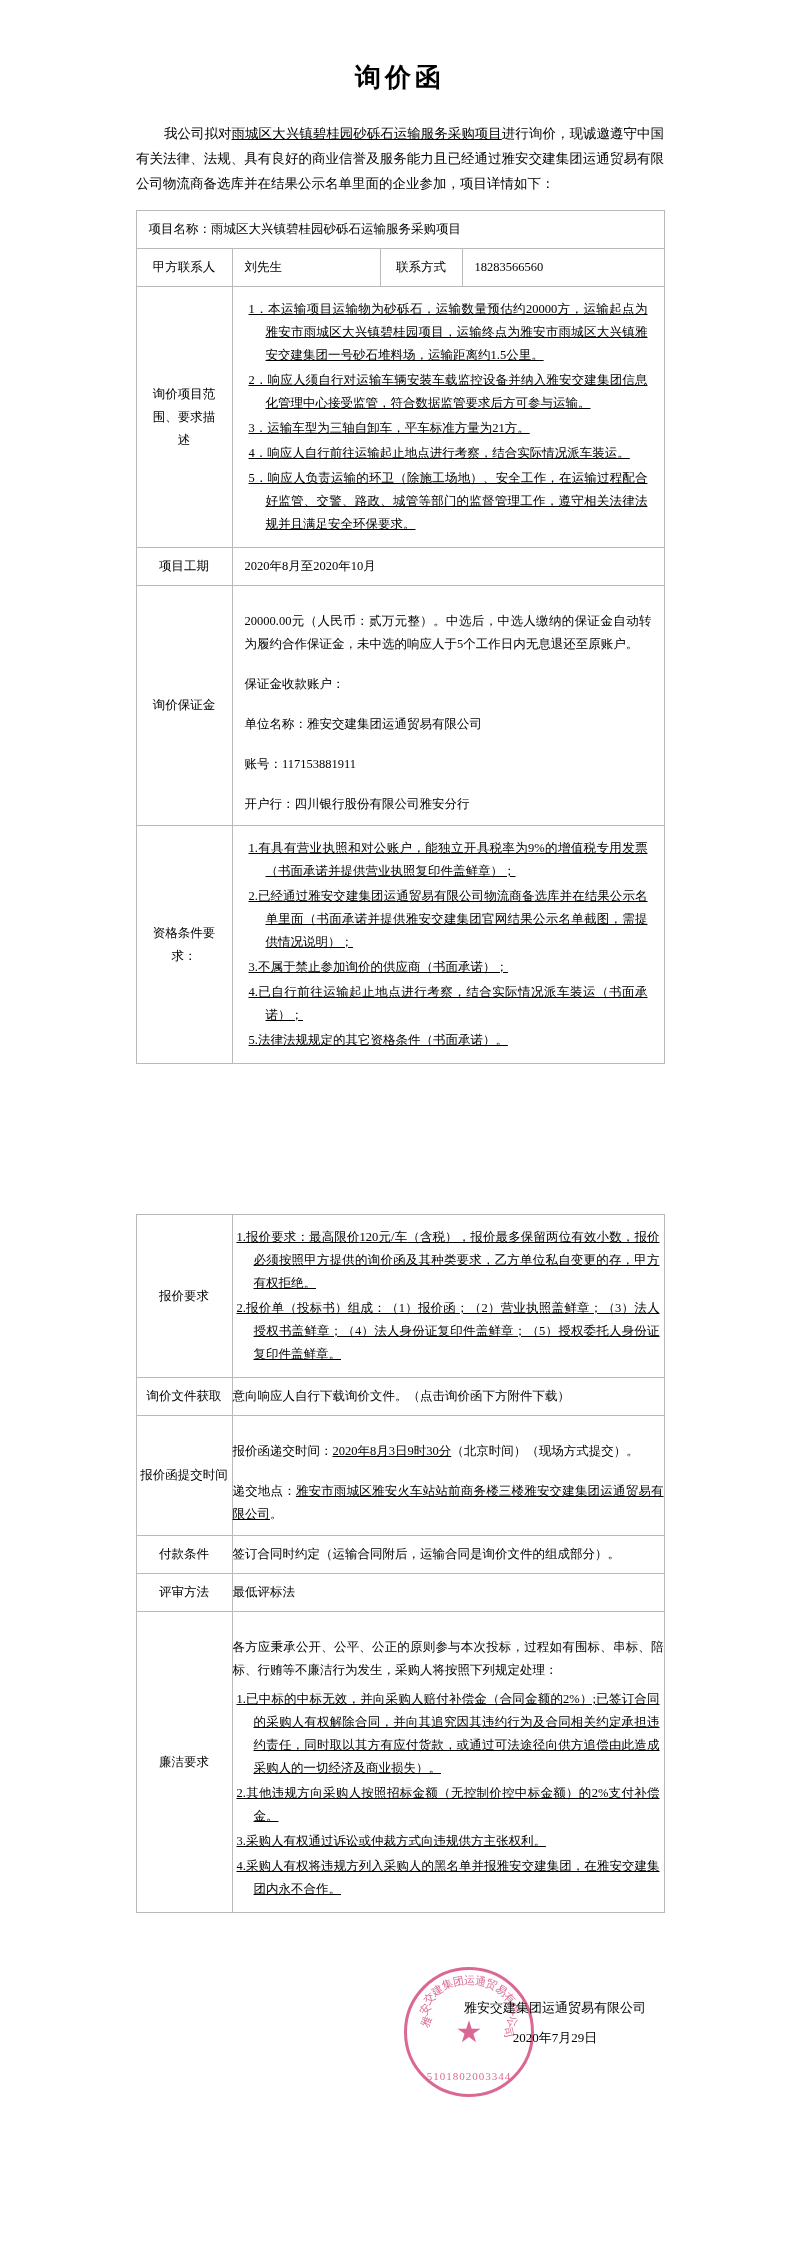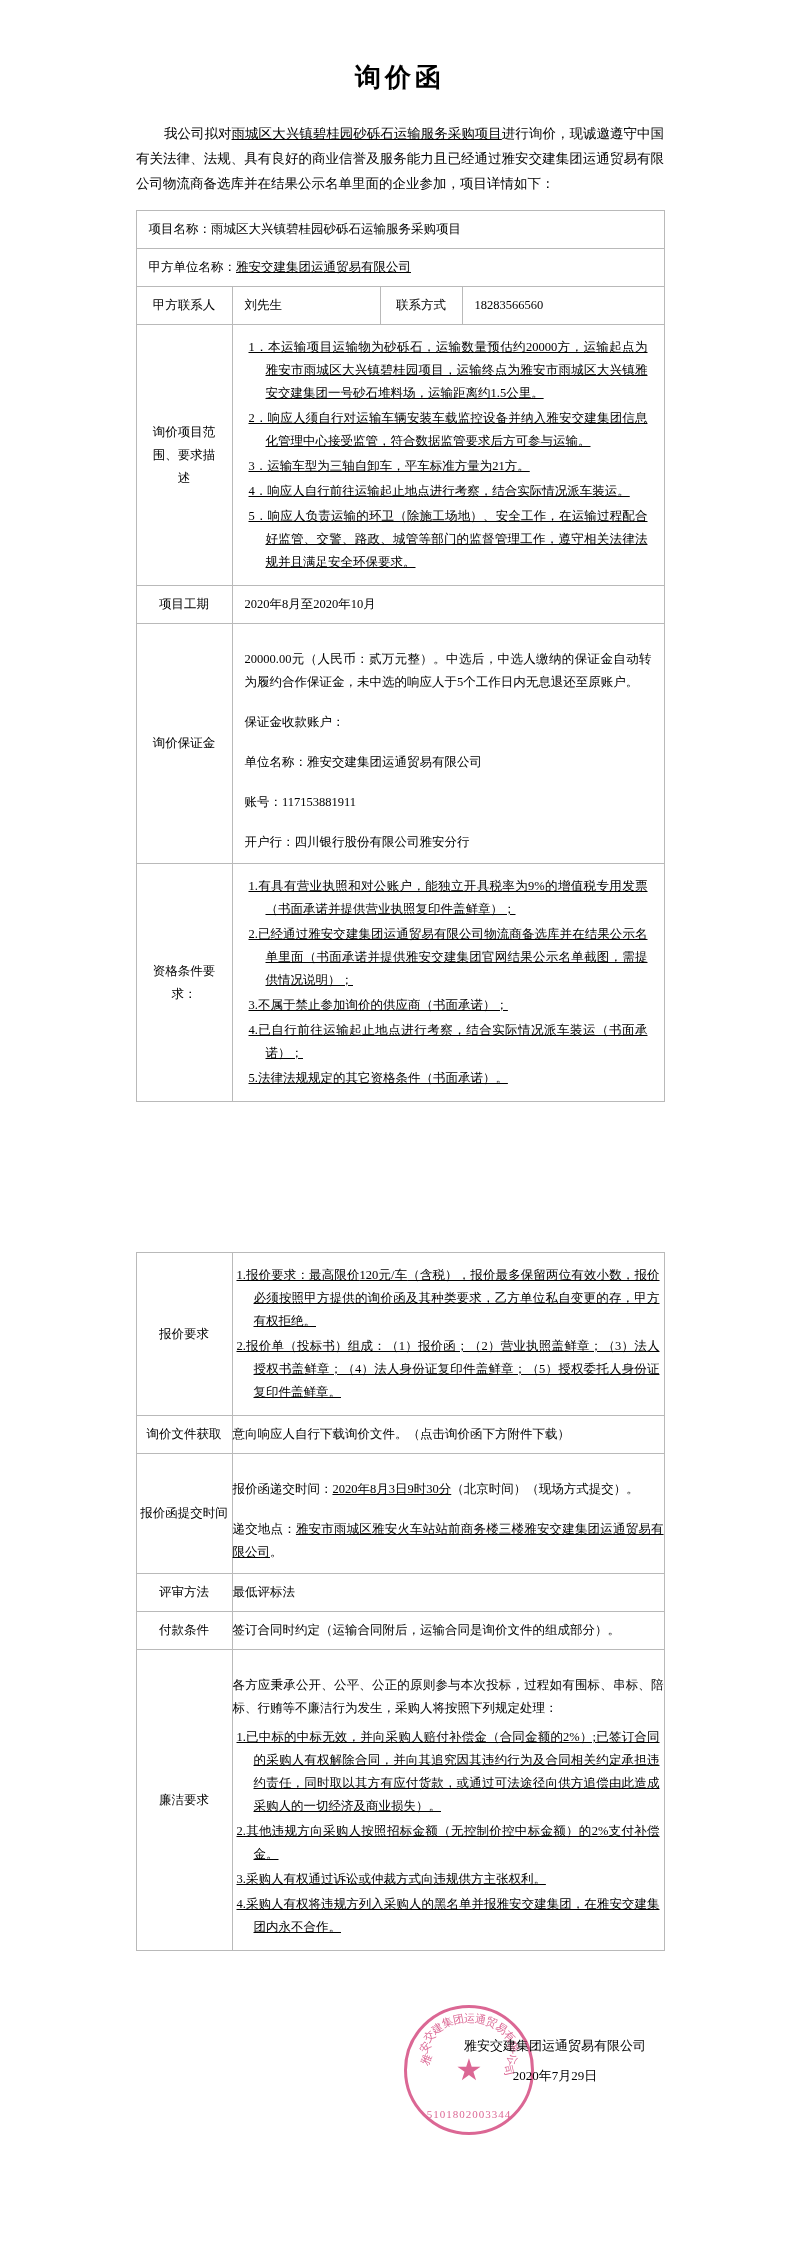--- a/index.html
+++ b/index.html
@@ -182,25 +182,20 @@
     <colgroup>
       <col style="width:96px">
       <col style="width:148px">
       <col style="width:82px">
       <col style="width:202px">
     </colgroup>
     <tbody>
       <tr>
         <td colspan="4" class="value">
           <span>项目名称：</span><span>雨城区大兴镇碧桂园砂砾石运输服务采购项目</span>
-        </td>
-      </tr>
-      <tr>
-        <td colspan="4" class="value">
-          <span>甲方单位名称：</span><span class="val-underline">雅安交建集团运通贸易有限公司</span>
         </td>
       </tr>
       <tr>
         <td class="label">甲方联系人</td>
         <td class="value">刘先生</td>
         <td class="label">联系方式</td>
         <td class="value">18283566560</td>
       </tr>
       <tr>
         <td class="label tall">询价项目范围、要求描述</td>
@@ -265,26 +260,26 @@
         <td class="value">意向响应人自行下载询价文件。（点击询价函下方附件下载）</td>
       </tr>
       <tr>
         <td class="label">报价函提交时间</td>
         <td class="value">
           <div class="para pad">报价函递交时间：<span class="u">2020年8月3日9时30分</span>（北京时间）（现场方式提交）。</div>
           <div class="para">递交地点：<span class="u">雅安市雨城区雅安火车站站前商务楼三楼雅安交建集团运通贸易有限公司</span>。</div>
         </td>
       </tr>
       <tr>
+        <td class="label">付款条件</td>
+        <td class="value">签订合同时约定（运输合同附后，运输合同是询价文件的组成部分）。</td>
+      </tr>
+      <tr>
         <td class="label">评审方法</td>
         <td class="value">最低评标法</td>
-      </tr>
-      <tr>
-        <td class="label">付款条件</td>
-        <td class="value">签订合同时约定（运输合同附后，运输合同是询价文件的组成部分）。</td>
       </tr>
       <tr>
         <td class="label tall">廉洁要求</td>
         <td class="value">
           <div class="para pad">各方应秉承公开、公平、公正的原则参与本次投标，过程如有围标、串标、陪标、行贿等不廉洁行为发生，采购人将按照下列规定处理：</div>
           <ol class="clean">
             <li>1.已中标的中标无效，并向采购人赔付补偿金（合同金额的2%）;已签订合同的采购人有权解除合同，并向其追究因其违约行为及合同相关约定承担违约责任，同时取以其方有应付货款，或通过可法途径向供方追偿由此造成采购人的一切经济及商业损失）。</li>
             <li>2.其他违规方向采购人按照招标金额（无控制价控中标金额）的2%支付补偿金。</li>
             <li>3.采购人有权通过诉讼或仲裁方式向违规供方主张权利。</li>
             <li>4.采购人有权将违规方列入采购人的黑名单并报雅安交建集团，在雅安交建集团内永不合作。</li>

